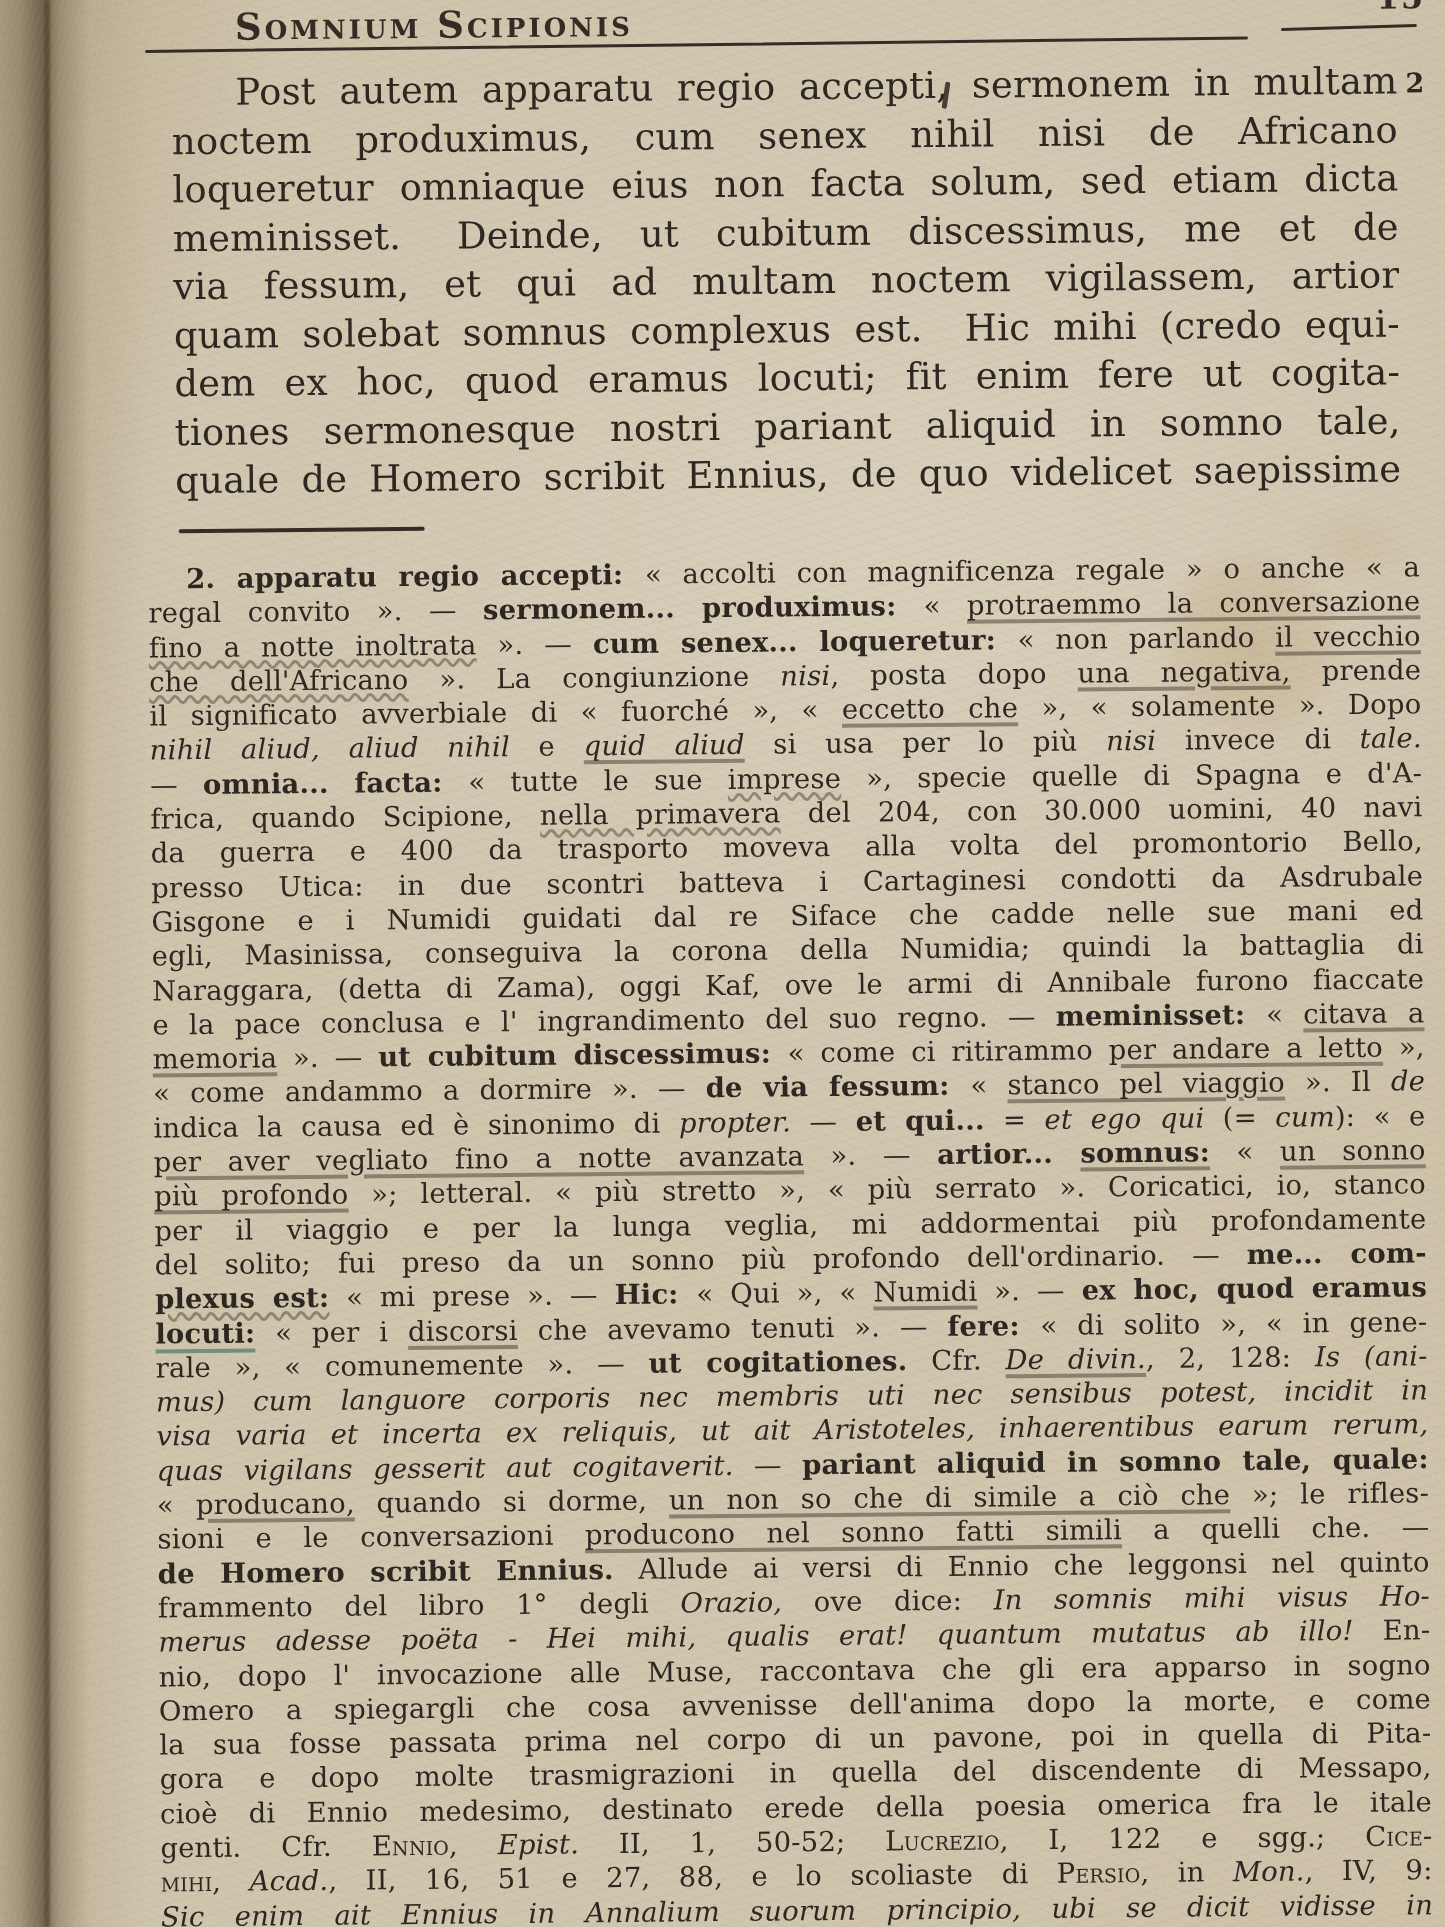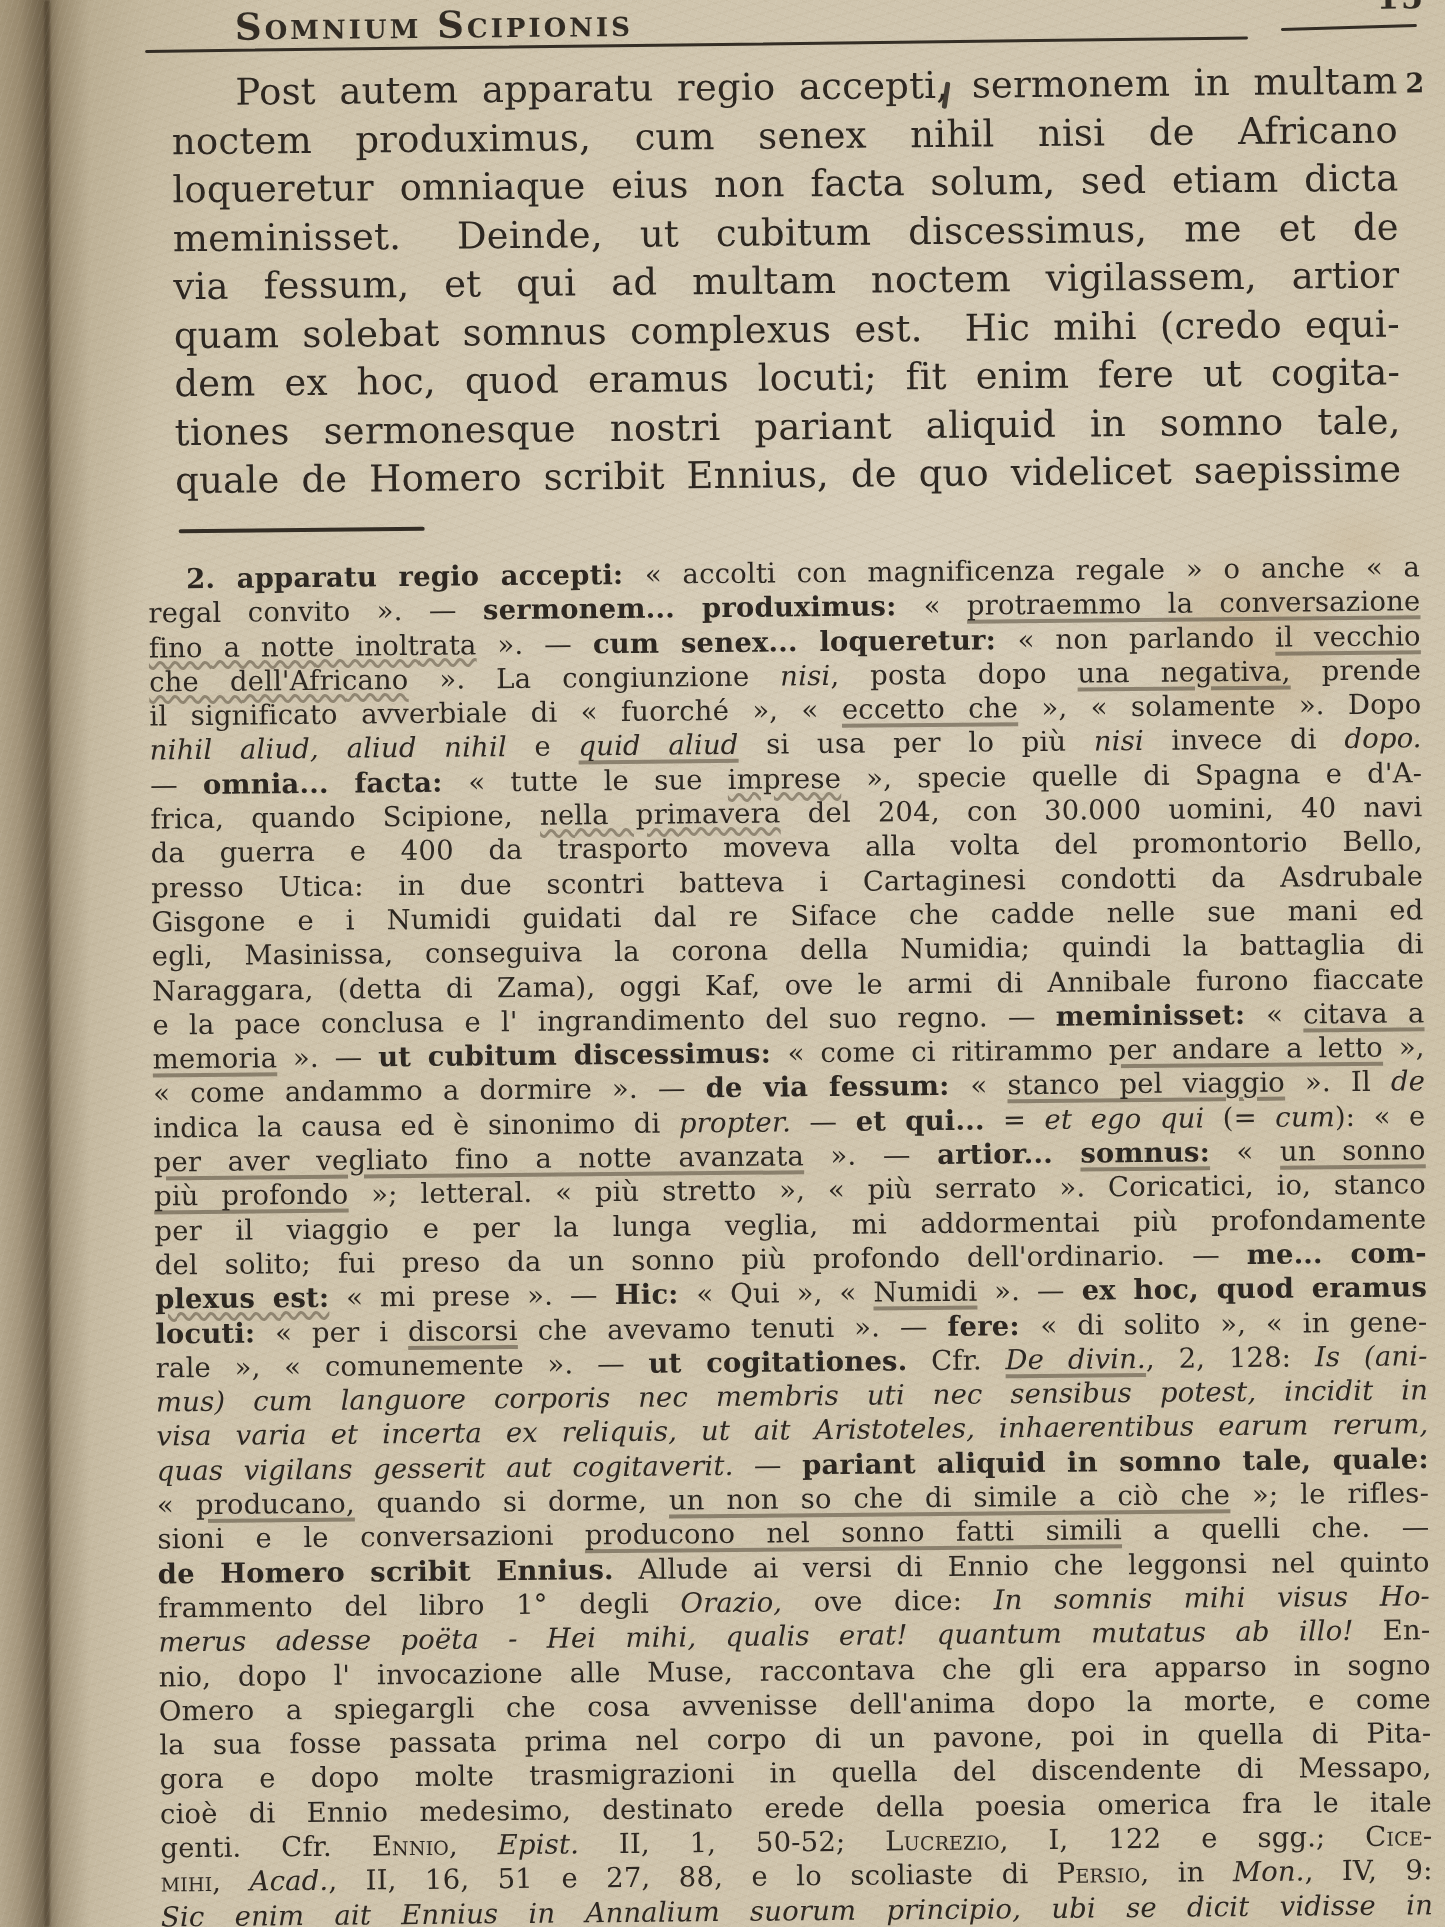--- a/index.html
+++ b/index.html
@@ -72,21 +72,21 @@
   .commentary .line{text-align:justify;text-align-last:justify;}
   .commentary .line:first-child{text-indent:38px;}
 
   .b{font-weight:700;}
   .i{font-style:italic;}
   .sc{font-variant:small-caps;}
   .pu{text-decoration:underline;text-decoration-color:rgba(96,86,69,.62);
       text-decoration-thickness:3.5px;text-underline-offset:5px;}
   .pw{text-decoration:underline wavy;text-decoration-color:rgba(96,86,69,.58);
       text-decoration-thickness:2.5px;text-underline-offset:4px;}
-  .pt{text-decoration-color:rgba(52,106,100,.6);
+  .pt{text-decoration:underline;text-decoration-color:rgba(52,106,100,.6);
       text-decoration-thickness:3.5px;text-underline-offset:6px;}
 
   .ink-tick{
     position:absolute;left:950px;top:84px;width:5px;height:27px;
     background:#2d2721;opacity:.85;transform:rotate(9deg);border-radius:2px;
   }
 </style>
 </head>
 <body>
 
@@ -121,21 +121,21 @@
   <div class="margin-num">2</div>
 
   <div class="rule footsep"></div>
 
   <div class="commentary">
       <div class="line"><span class="b">2. apparatu regio accepti: </span><span>« accolti con magnificenza regale » o anche « a</span></div>
       <div class="line"><span>regal convito ». — </span><span class="b">sermonem... produximus: </span><span>« </span><span class="pu">protraemmo la conversazione</span></div>
       <div class="line"><span class="pw">fino a notte inoltrata</span><span> ». — </span><span class="b">cum senex... loqueretur: </span><span>« non parlando </span><span class="pu">il vecchio</span></div>
       <div class="line"><span class="pw">che dell'Africano</span><span> ». La congiunzione </span><span class="i">nisi</span><span>, posta dopo </span><span class="pu">una negativa,</span><span> prende</span></div>
       <div class="line"><span>il significato avverbiale di « fuorché », « </span><span class="pu">eccetto che</span><span> », « solamente ». Dopo</span></div>
-      <div class="line"><span class="i">nihil aliud, aliud nihil</span><span> e </span><span class="i pu">quid aliud</span><span> si usa per lo più </span><span class="i">nisi</span><span> invece di </span><span class="i">dopo.</span></div>
+      <div class="line"><span class="i">nihil aliud, aliud nihil</span><span> e </span><span class="i pu">quid aliud</span><span> si usa per lo più </span><span class="i">nisi</span><span> invece di </span><span class="i">tale.</span></div>
       <div class="line"><span>— </span><span class="b">omnia... facta: </span><span>« tutte le sue </span><span class="pw">imprese</span><span> », specie quelle di Spagna e d'A-</span></div>
       <div class="line"><span>frica, quando Scipione, </span><span class="pw">nella primavera</span><span> del 204, con 30.000 uomini, 40 navi</span></div>
       <div class="line"><span>da guerra e 400 da trasporto moveva alla volta del promontorio Bello,</span></div>
       <div class="line"><span>presso Utica: in due scontri batteva i Cartaginesi condotti da Asdrubale</span></div>
       <div class="line"><span>Gisgone e i Numidi guidati dal re Siface che cadde nelle sue mani ed</span></div>
       <div class="line"><span>egli, Masinissa, conseguiva la corona della Numidia; quindi la battaglia di</span></div>
       <div class="line"><span>Naraggara, (detta di Zama), oggi Kaf, ove le armi di Annibale furono fiaccate</span></div>
       <div class="line"><span>e la pace conclusa e l' ingrandimento del suo regno. — </span><span class="b">meminisset: </span><span>« </span><span class="pu">citava a</span></div>
       <div class="line"><span class="pu">memoria</span><span> ». — </span><span class="b">ut cubitum discessimus: </span><span>« come ci ritirammo </span><span class="pu">per andare a letto</span><span> »,</span></div>
       <div class="line"><span>« come andammo a dormire ». — </span><span class="b">de via fessum: </span><span>« </span><span class="pu">stanco pel viaggio</span><span> ». Il </span><span class="i">de</span></div>

